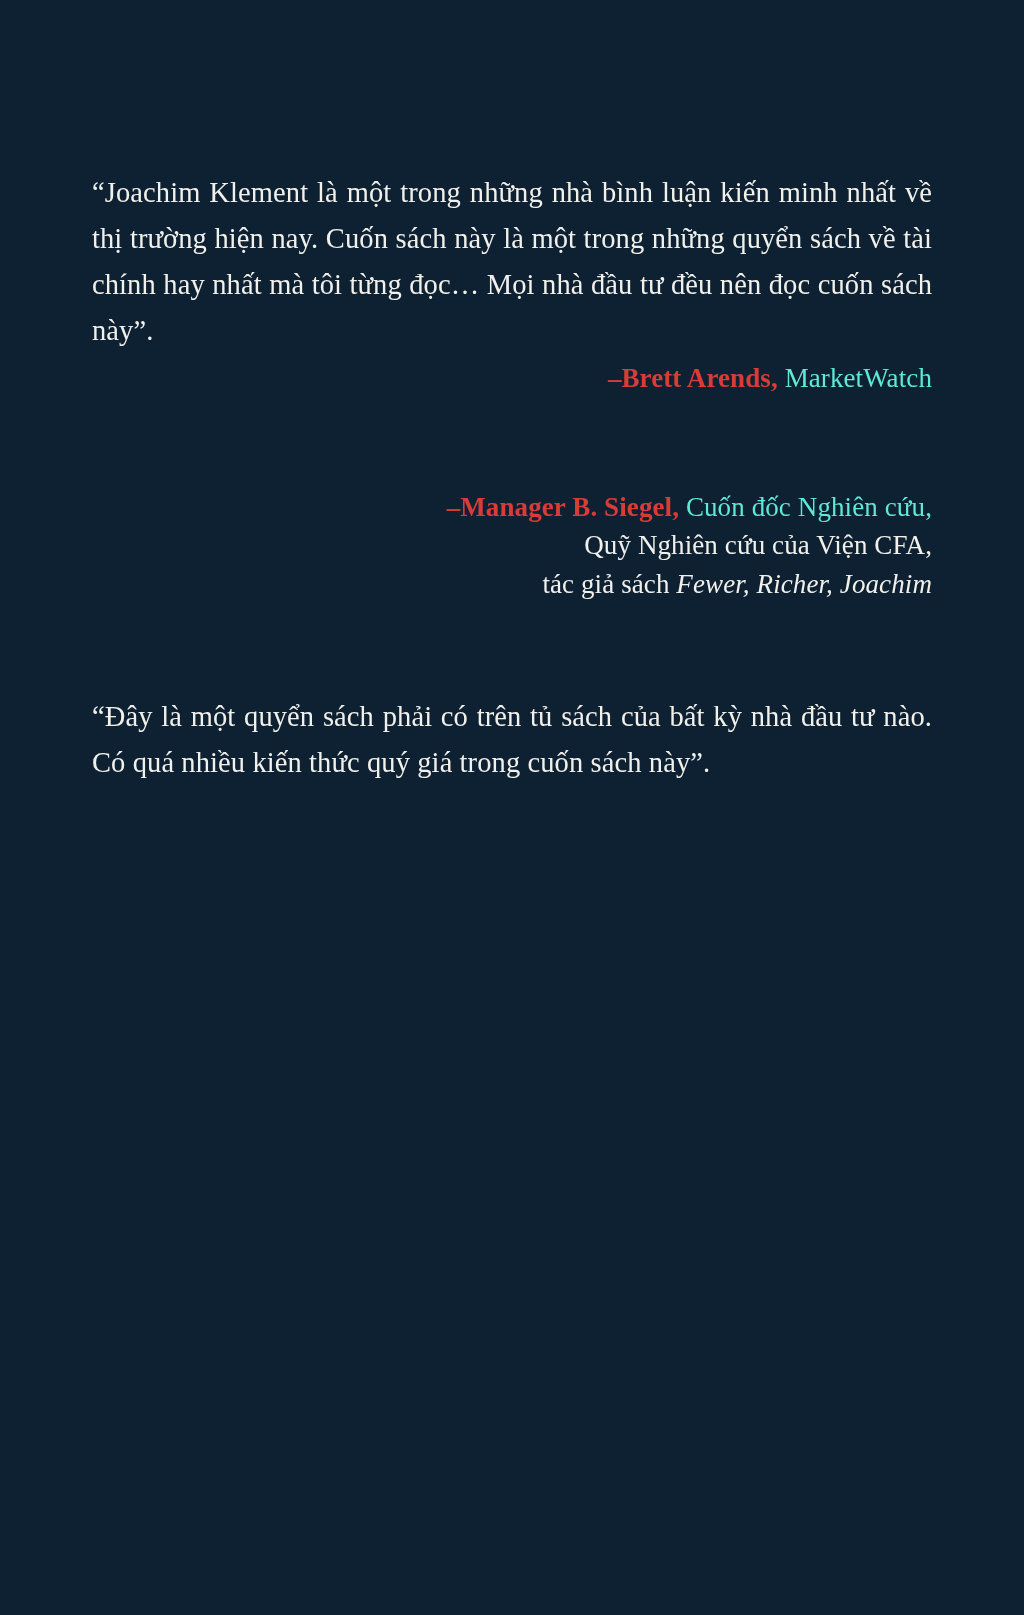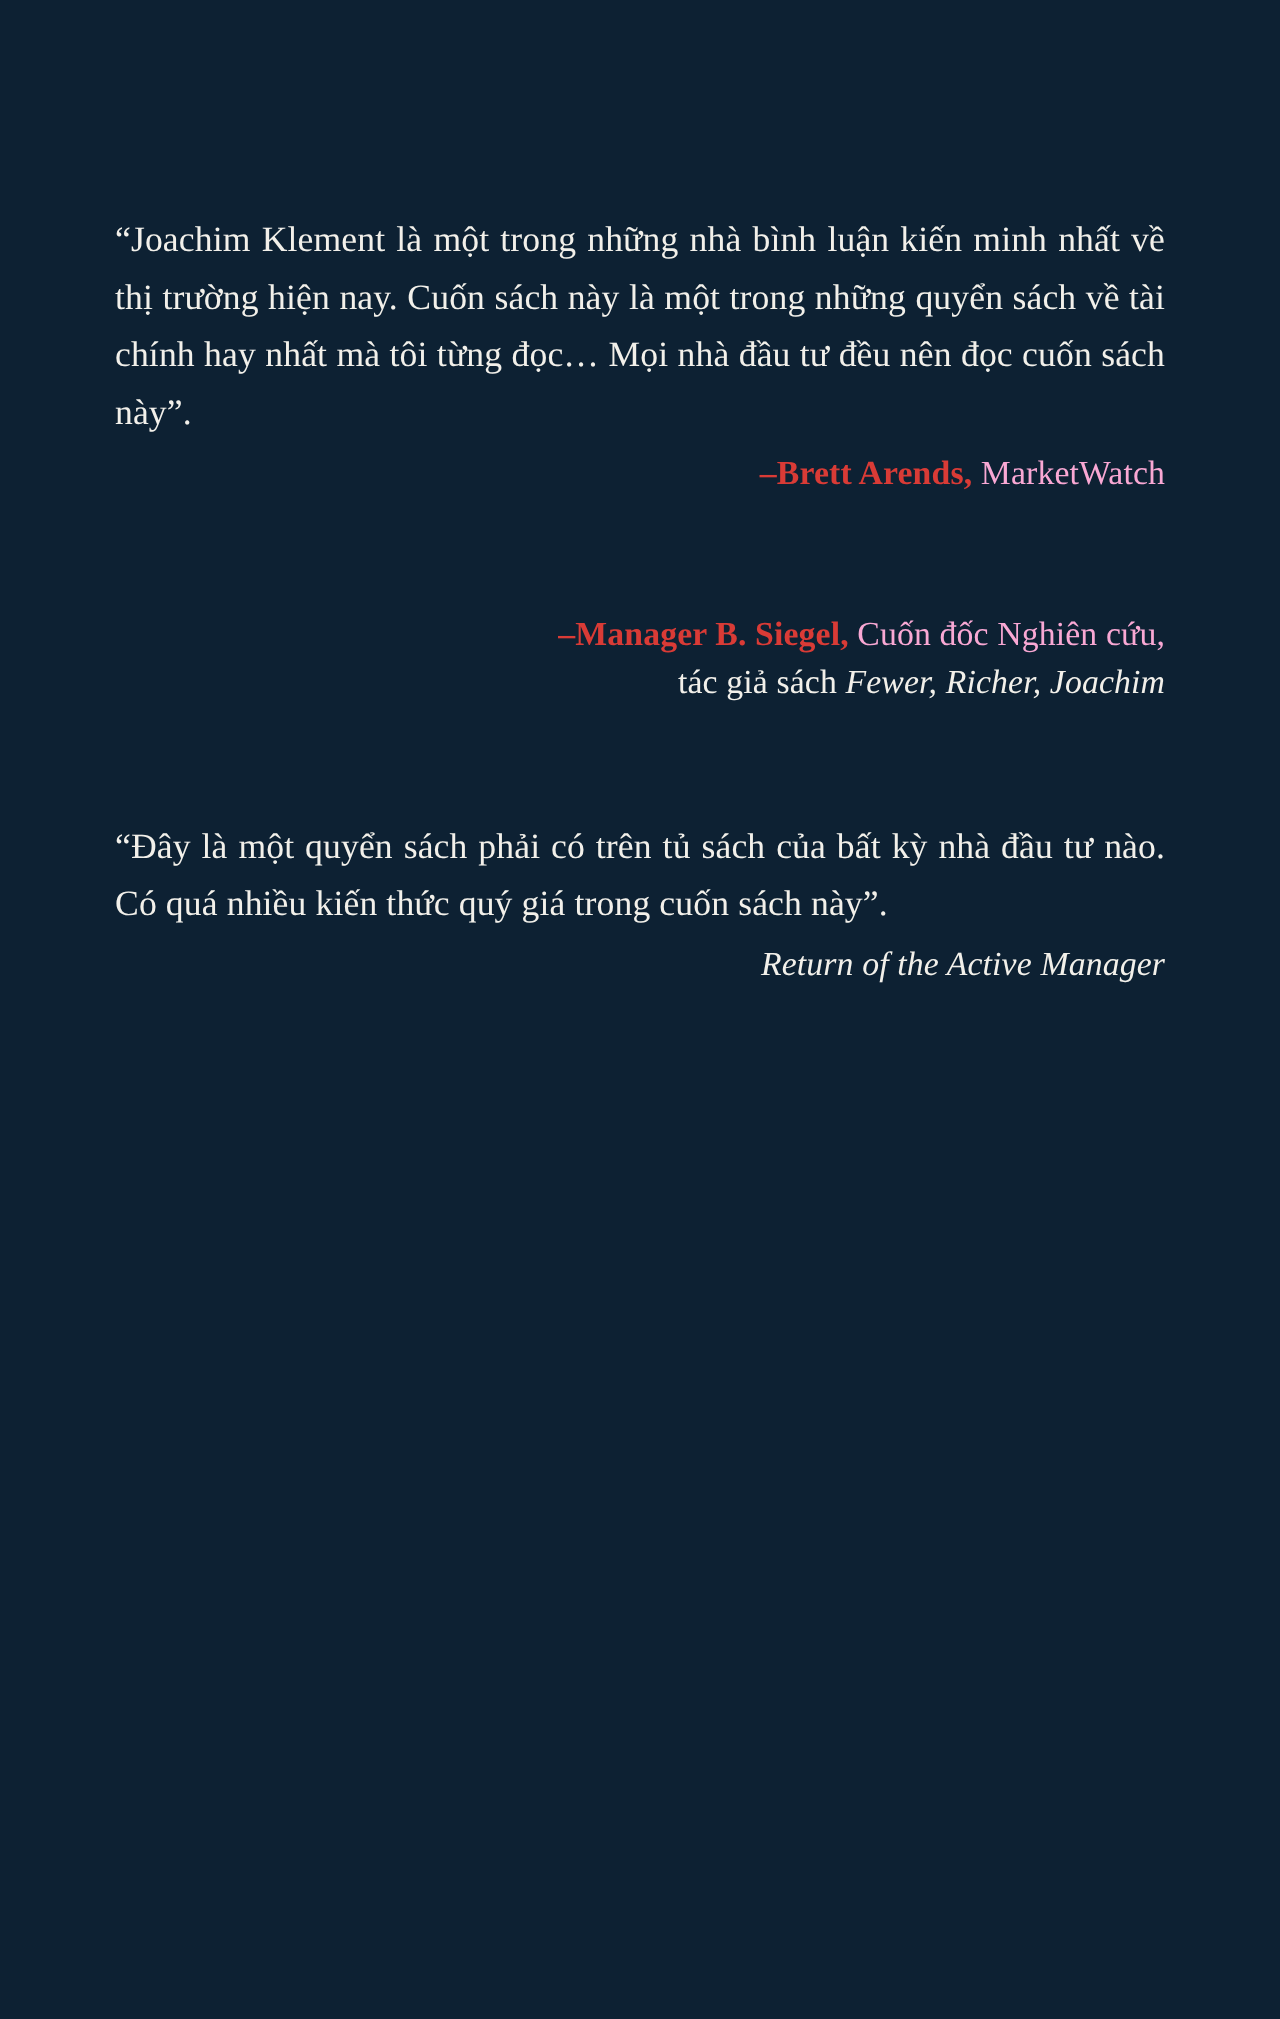--- a/index.html
+++ b/index.html
@@ -42,21 +42,21 @@
     font-size: 27px;
     line-height: 1.44;
     letter-spacing: 0.1px;
   }
   .attrib-name {
     color: #d93b36;
     font-weight: bold;
     font-family: Liberation Serif, serif;
   }
   .attrib-rest {
-    color: #f9a8d4;
+    color: #5eead4;
     font-family: Liberation Serif, serif;
   }
   .italic {
     font-style: italic;
   }
   .blurb-2 .blurb-quote {
     text-align: justify;
   }
   .blurb-3 {
     margin-bottom: 16px;
@@ -74,26 +74,26 @@
     <div class="attrib-block">
       <div class="attrib-line"><span class="attrib-name">–Brett Arends,</span><span class="attrib-rest"> MarketWatch</span></div>
     </div>
   </div>
 
   <div class="spacer-1"></div>
 
   <div class="blurb blurb-2">
     <div class="attrib-block">
       <div class="attrib-line"><span class="attrib-name">–Manager B. Siegel,</span><span class="attrib-rest"> Cuốn đốc Nghiên cứu,</span></div>
+      <div class="attrib-line">Quỹ Nghiên cứu của Viện CFA,</div>
       <div class="attrib-line"><span>tác giả sách </span><span class="italic">Fewer, Richer, Joachim</span></div>
     </div>
   </div>
 
   <div class="spacer-2"></div>
 
   <div class="blurb blurb-3">
     <p class="blurb-quote">“Đây là một quyển sách phải có trên tủ sách của bất kỳ nhà đầu tư nào. Có quá nhiều kiến thức quý giá trong cuốn sách này”.</p>
     <div class="attrib-block">
-      <div class="attrib-line italic">Return of the Active Manager</div>
     </div>
   </div>
 
 </div>
 
 </body></html>

